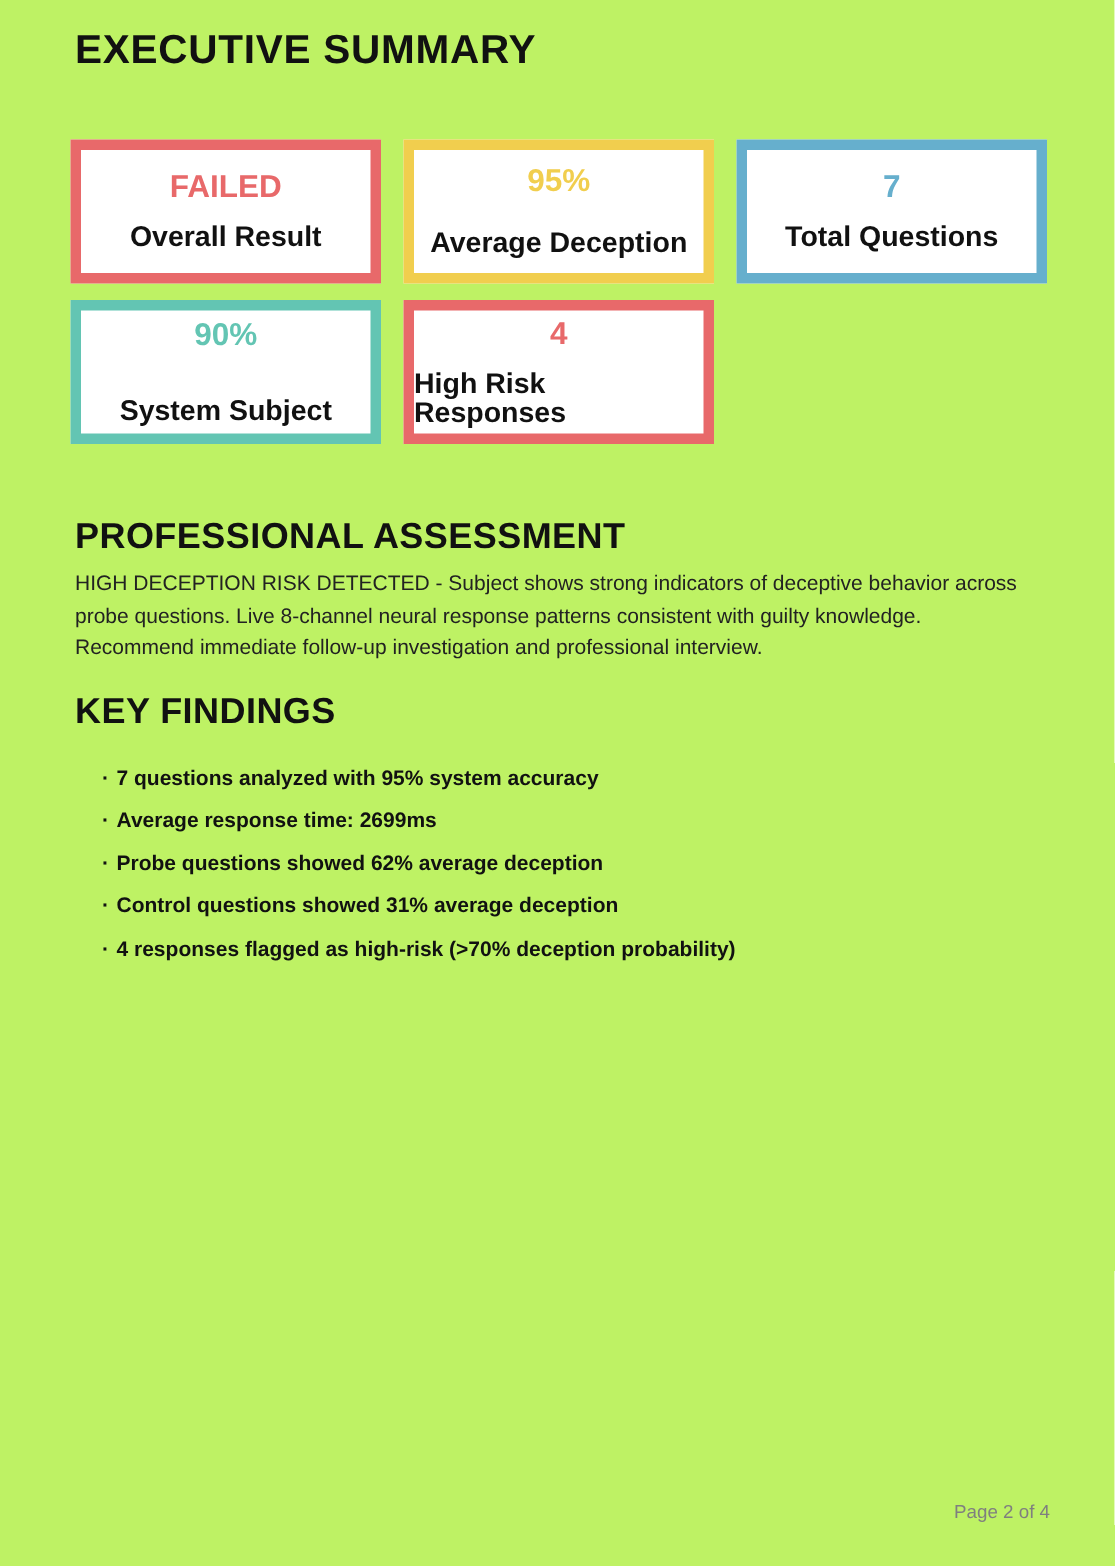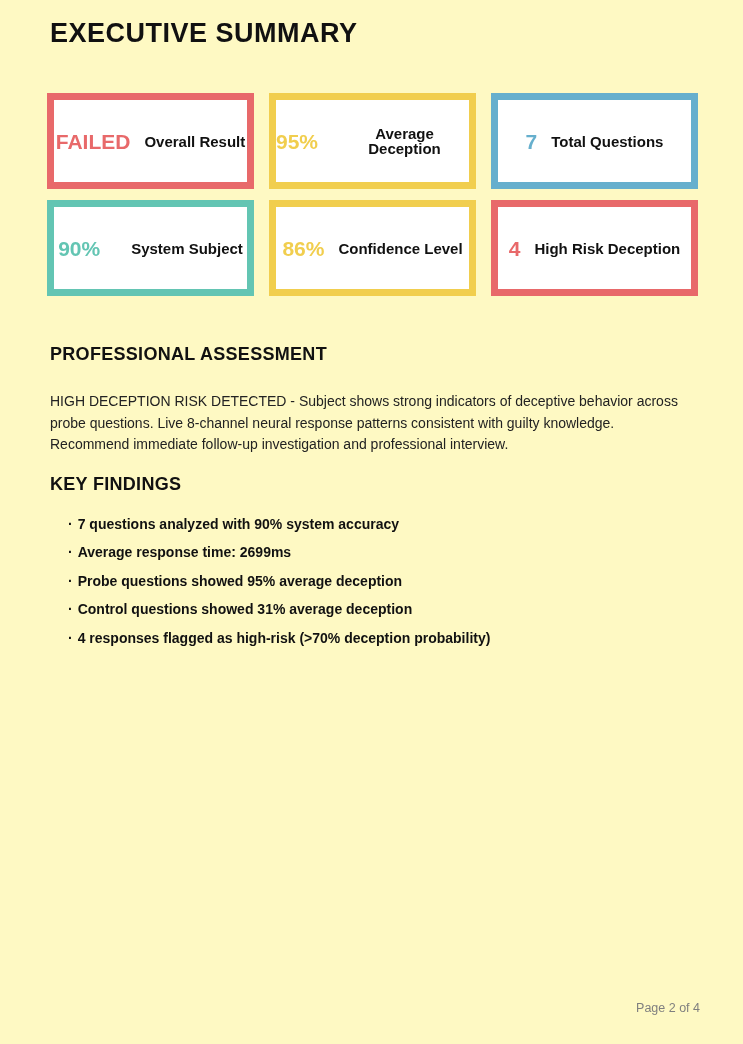--- a/index.html
+++ b/index.html
@@ -4,21 +4,21 @@
 <style>
   html, body {
     margin: 0;
     padding: 0;
     background: #ffffff;
   }
   .page {
     position: relative;
     width: 743px;
     height: 1044px;
-    background: #fef9c3;
+    background: #bef264;
     font-family: "Liberation Sans", "DejaVu Sans", sans-serif;
     color: #1a1a1a;
     overflow: hidden;
   }
   .doc-title {
     position: absolute;
     left: 50px;
     top: 18px;
     margin: 0;
     font-size: 27px;
@@ -35,51 +35,52 @@
     grid-template-columns: repeat(3, 1fr);
     column-gap: 15px;
     row-gap: 11px;
   }
   .card {
     box-sizing: border-box;
     height: 96px;
     border: 7px solid #cccccc;
     background: #ffffff;
     display: flex;
+    flex-direction: column;
     align-items: center;
     justify-content: center;
     gap: 14px;
-    text-align: center;
+    text-align: left;
   }
   .card-value {
     font-size: 21px;
     font-weight: bold;
     line-height: 1;
   }
   .card-label {
-    font-size: 15px;
+    font-size: 19px;
     font-weight: bold;
     line-height: 1;
     color: #111111;
   }
   .content {
     position: absolute;
     left: 50px;
     top: 344px;
     width: 645px;
   }
   .section-heading {
     margin: 0;
-    font-size: 18px;
+    font-size: 24px;
     font-weight: bold;
     letter-spacing: 0.3px;
     color: #111111;
   }
   .assessment-body {
-    margin: 26px 0 0 0;
+    margin: 6px 0 0 0;
     font-size: 14px;
     line-height: 21.5px;
     color: #222222;
   }
   .findings-heading {
     margin-top: 18px;
   }
   .findings-list {
     list-style: none;
     margin: 19px 0 0 0;
@@ -120,39 +121,35 @@
       <div class="card-label">Average Deception</div>
     </div>
     <div class="card" style="border-color: rgb(102, 175, 205);">
       <div class="card-value" style="color: rgb(102, 175, 205);">7</div>
       <div class="card-label">Total Questions</div>
     </div>
     <div class="card" style="border-color: rgb(99, 197, 179); gap: 31px;">
       <div class="card-value" style="color: rgb(99, 197, 179);">90%</div>
       <div class="card-label">System Subject</div>
     </div>
-    <div class="card" style="border-color: rgb(241, 206, 78);">
-      <div class="card-value" style="color: rgb(241, 206, 78);">86%</div>
-      <div class="card-label">Confidence Level</div>
-    </div>
     <div class="card" style="border-color: rgb(232, 105, 106);">
       <div class="card-value" style="color: rgb(232, 105, 106);">4</div>
-      <div class="card-label">High Risk Deception</div>
+      <div class="card-label">High Risk Responses</div>
     </div>
   </div>
 
   <div class="content">
     <h2 class="section-heading">PROFESSIONAL ASSESSMENT</h2>
     <p class="assessment-body">HIGH DECEPTION RISK DETECTED - Subject shows strong indicators of deceptive behavior across probe questions. Live 8-channel neural response patterns consistent with guilty knowledge. Recommend immediate follow-up investigation and professional interview.</p>
 
     <h2 class="section-heading findings-heading">KEY FINDINGS</h2>
     <ul class="findings-list">
-      <li><span class="bullet-glyph">·</span><span>7 questions analyzed with 90% system accuracy</span></li>
+      <li><span class="bullet-glyph">·</span><span>7 questions analyzed with 95% system accuracy</span></li>
       <li><span class="bullet-glyph">·</span><span>Average response time: 2699ms</span></li>
-      <li><span class="bullet-glyph">·</span><span>Probe questions showed 95% average deception</span></li>
+      <li><span class="bullet-glyph">·</span><span>Probe questions showed 62% average deception</span></li>
       <li><span class="bullet-glyph">·</span><span>Control questions showed 31% average deception</span></li>
       <li><span class="bullet-glyph">·</span><span>4 responses flagged as high-risk (&gt;70% deception probability)</span></li>
     </ul>
   </div>
 
   <div class="page-footer">Page 2 of 4</div>
 
 </div>
 
 </body></html>

